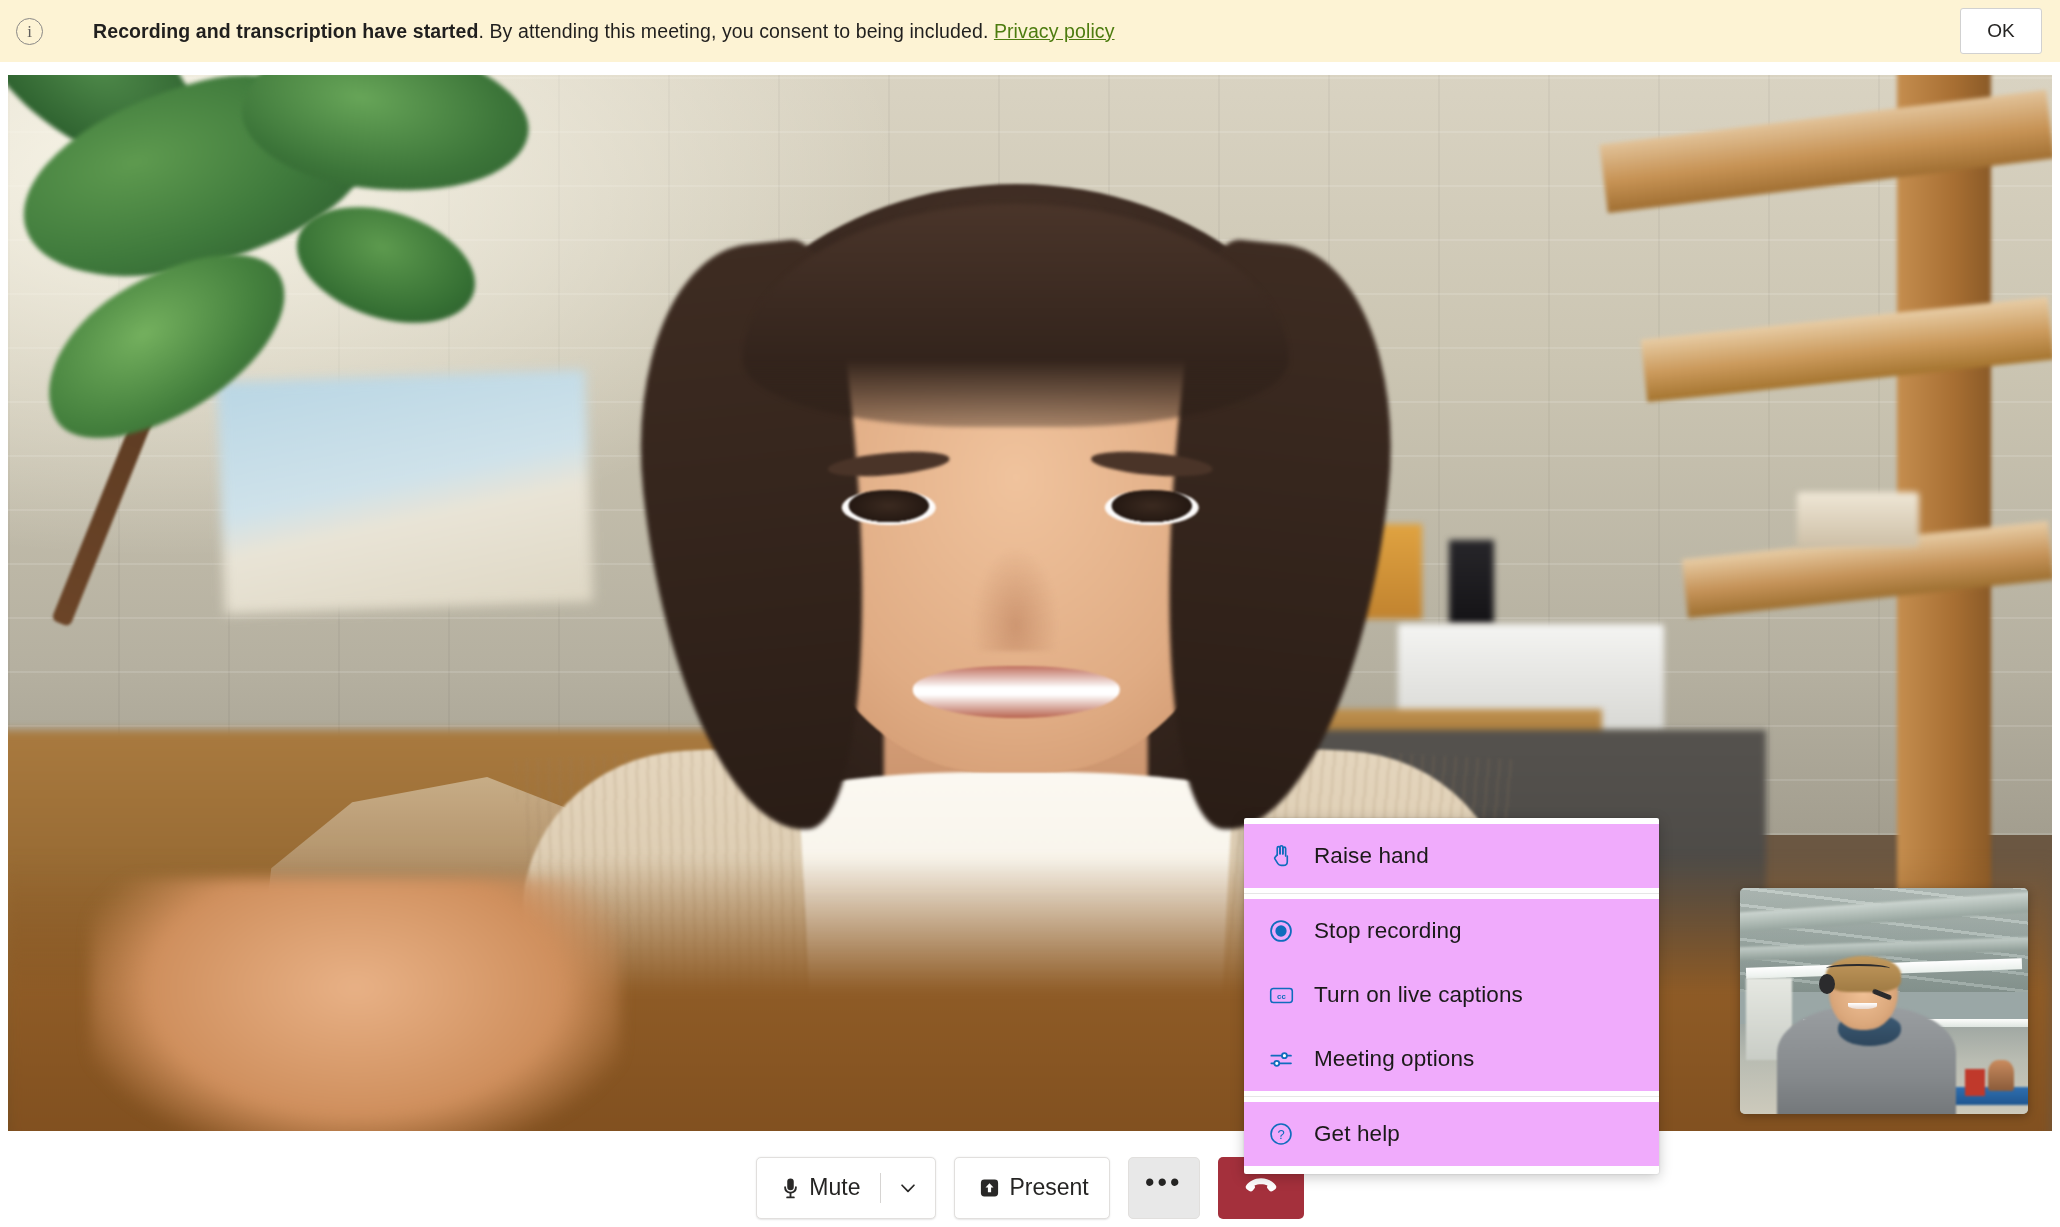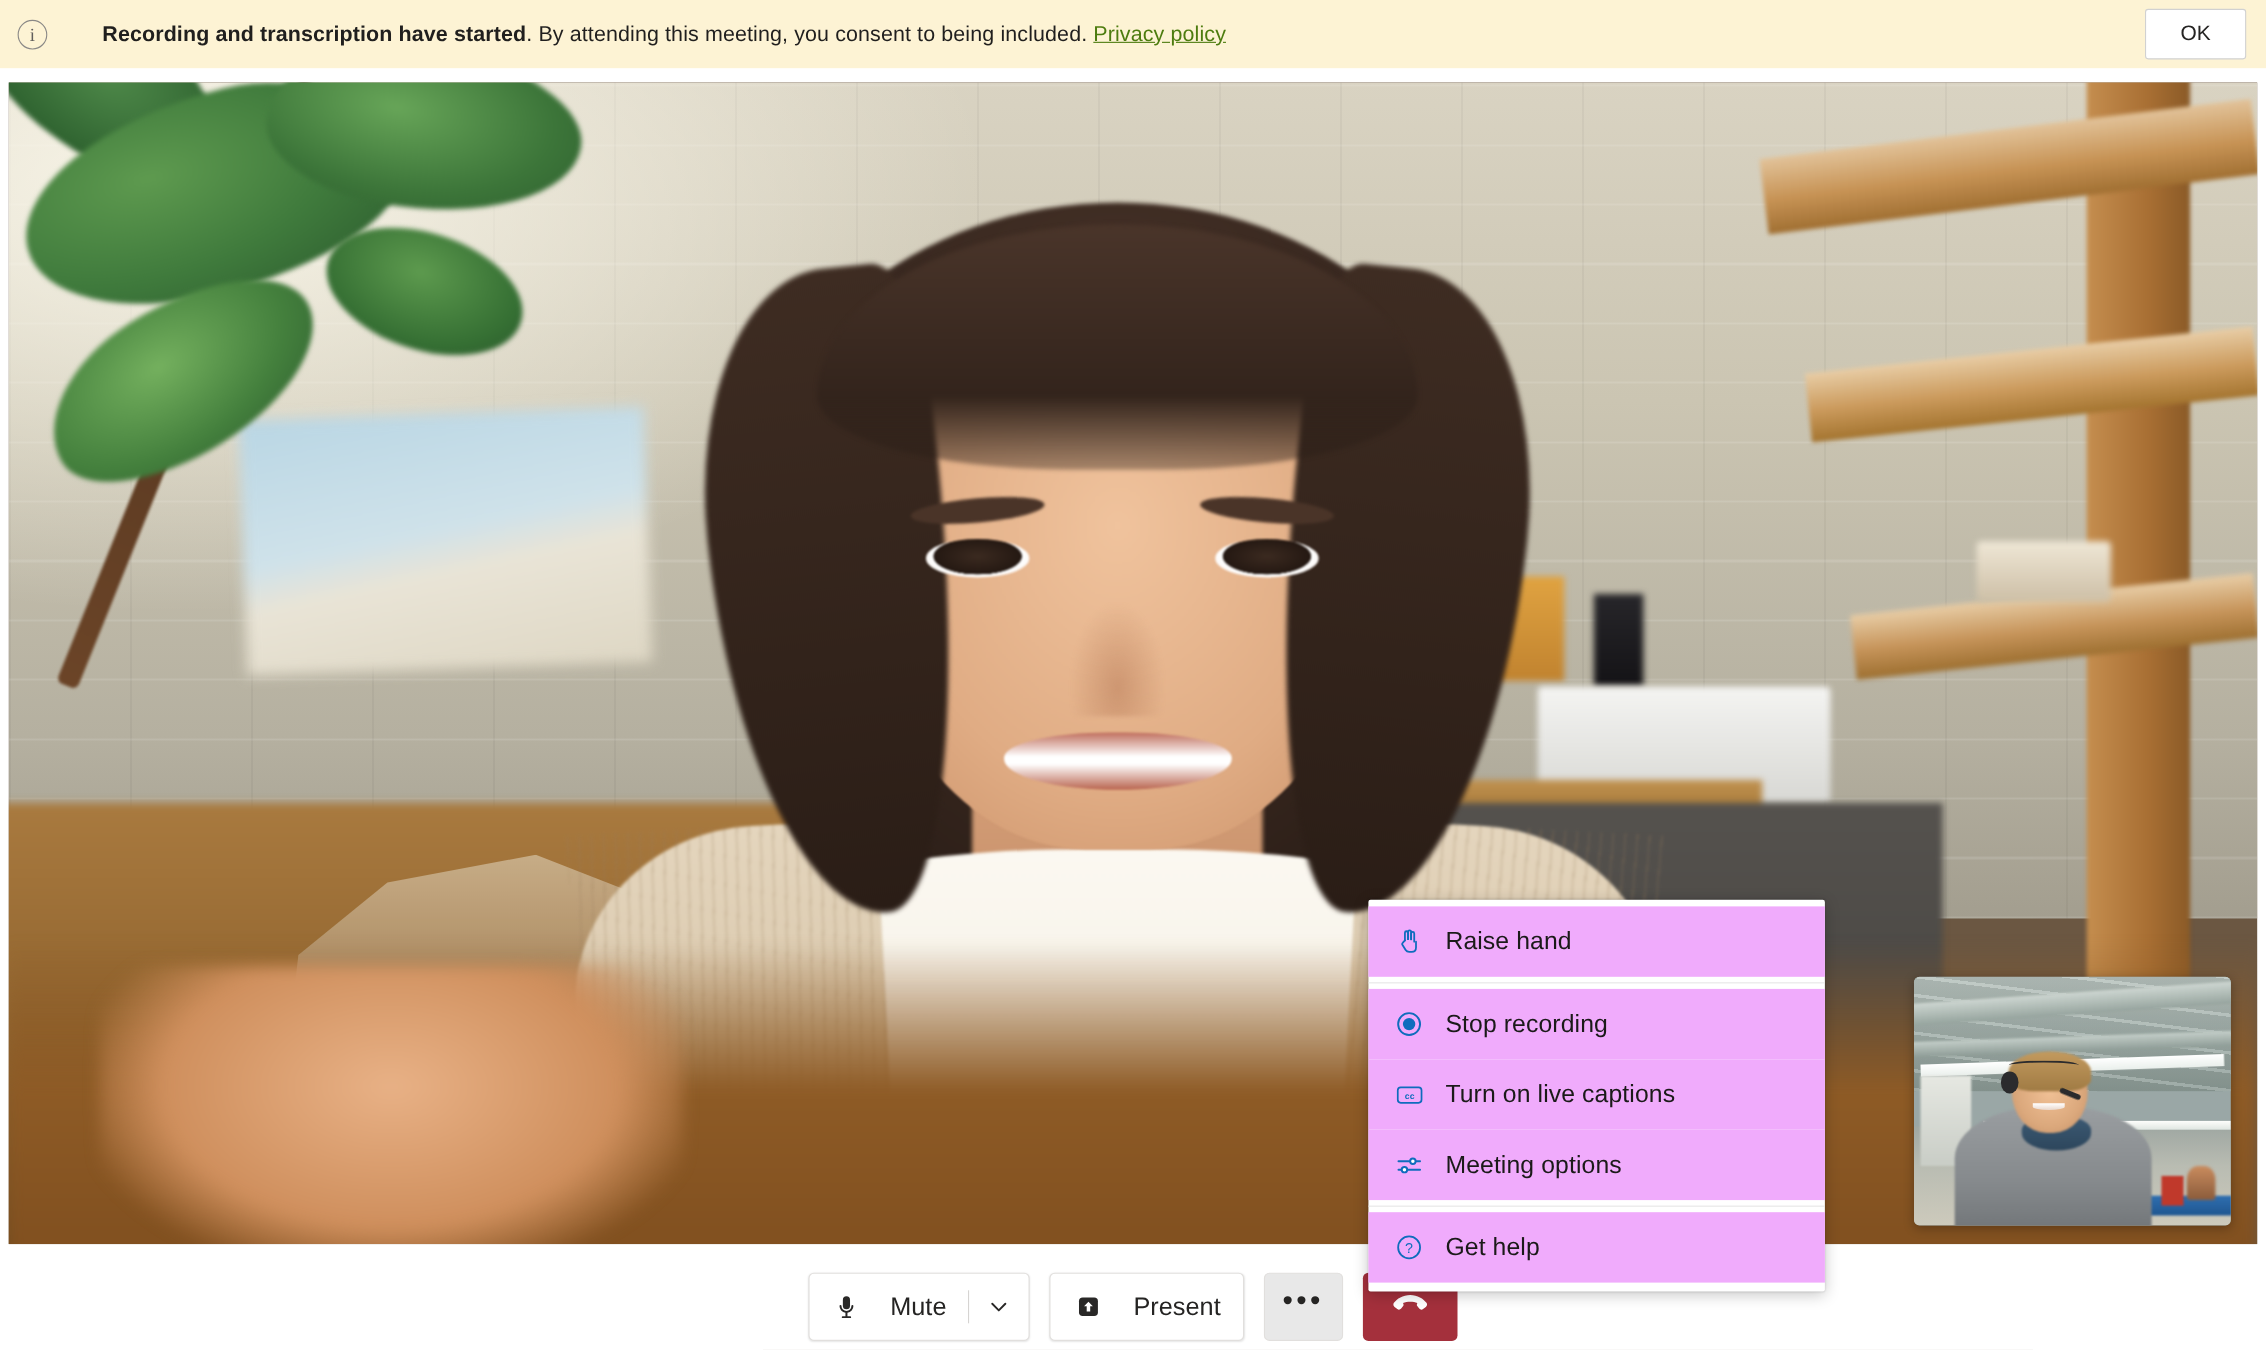--- a/index.html
+++ b/index.html
@@ -29,21 +29,21 @@
   }
   .banner-text {
     font-size: 19.5px; color: #201f1e; letter-spacing: .1px; white-space: nowrap;
   }
   .banner-text b { font-weight: bold; margin-left: 32px; }
   .banner-link {
     color: #4d7c0f; text-decoration: underline; cursor: pointer;
   }
   .banner-ok {
     position: absolute; right: 18px; top: 8px;
-    width: 92px; height: 46px;
+    width: 82px; height: 46px;
     background: #ffffff; border: 1px solid #d1d1d1; border-radius: 3px;
     font-size: 19px; color: #252423; font-family: "Liberation Sans", sans-serif;
     cursor: pointer;
     display: flex; align-items: center; justify-content: center;
   }
 
   
   .stage {
     position: absolute; left: 8px; top: 75px;
     width: 2044px; height: 1056px;
@@ -340,21 +340,21 @@
     background: transparent;
   }
   .tb-btn {
     height:62px; background:#ffffff;
     border:1px solid #e1dfdd; border-radius:5px;
     display:flex; align-items:center; cursor:pointer;
     box-shadow: 0 .6px 1.8px rgba(0,0,0,.10);
   }
   .tb-main {
     display:flex; align-items:center; height:100%;
-    padding: 0 20px 0 22px; gap: 28px;
+    padding: 0 20px 0 22px; gap: 7px;
   }
   .tb-label { font-size:23px; color:#252423; white-space:nowrap; }
   .tb-divider { width:1px; height:30px; background:#d6d4d2; }
   .tb-caret {
     width:54px; height:100%;
     display:flex; align-items:center; justify-content:center; cursor:pointer;
   }
   .tb-ico { display:flex; align-items:center; justify-content:center; color:#292827; }
   .tb-more {
     width:72px; height:62px; background:#e8e8e8;

